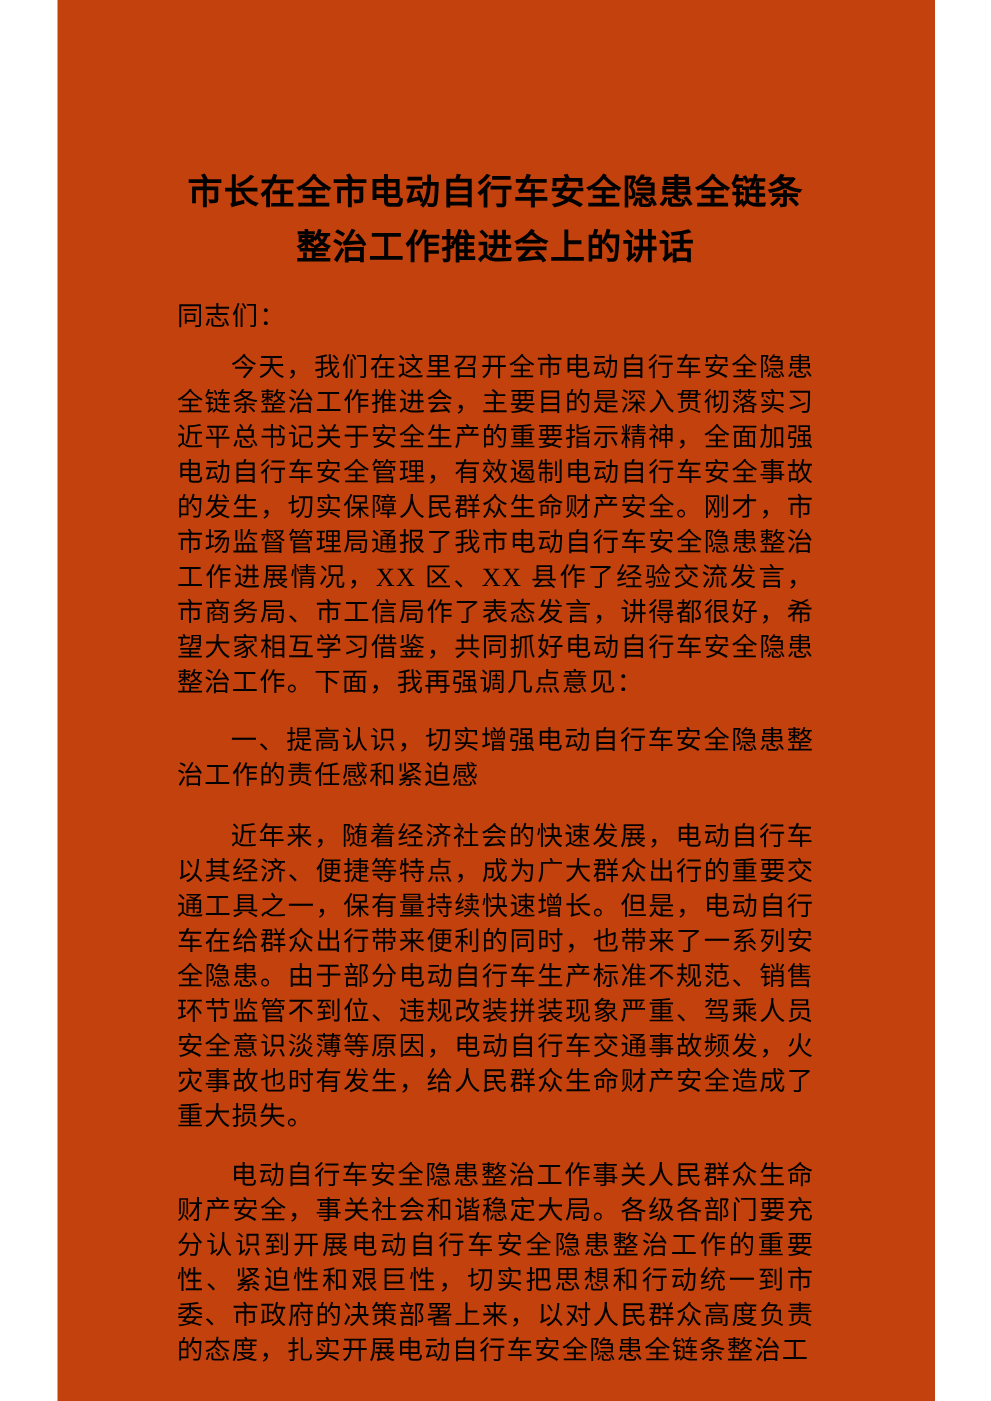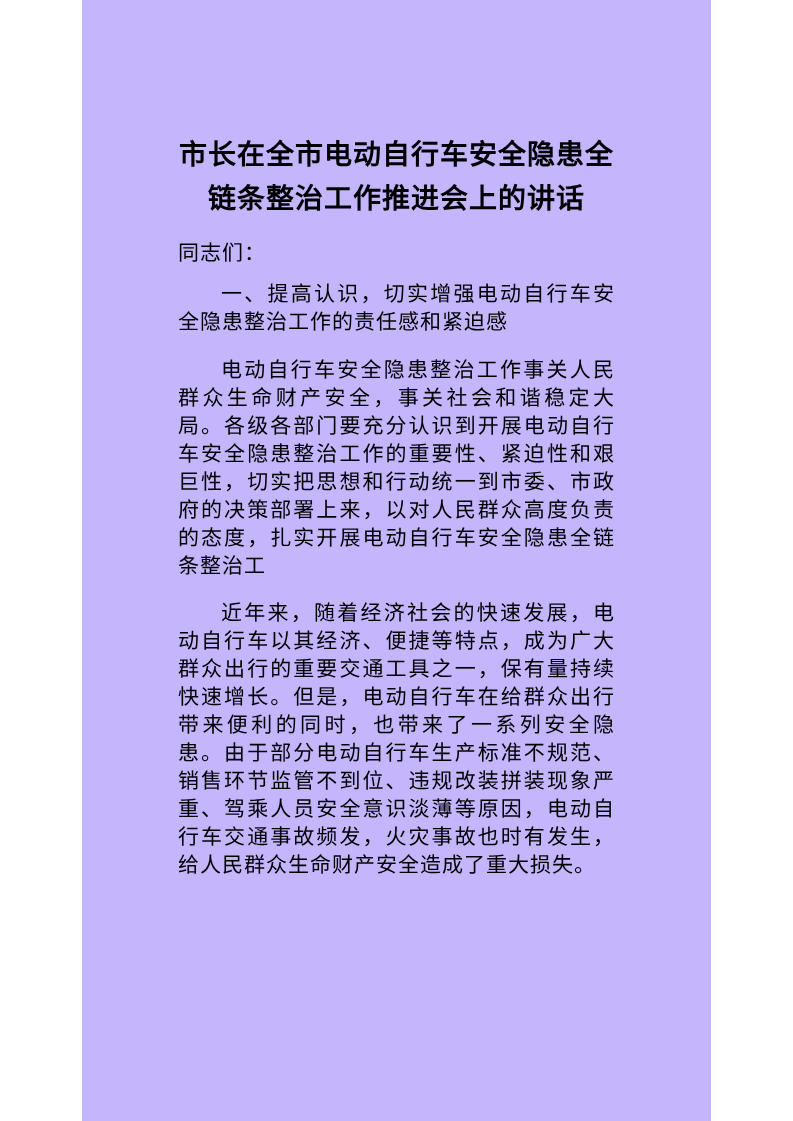--- a/index.html
+++ b/index.html
@@ -3,24 +3,24 @@
 <meta charset="utf-8">
 <style>
   * { box-sizing: border-box; }
   html, body {
     margin: 0;
     padding: 0;
     background: #ffffff;
   }
   .page {
     position: relative;
-    width: 629px;
+    width: 702px;
     height: 1121px;
     margin: 0 auto;
-    background: #c4b5fd;
+    background: #c2410c;
     color: #000000;
     padding: 133px 96px 0 96px;
     overflow: hidden;
     font-family: "Liberation Serif", serif;
   }
   .doc-title {
     font-size: 28px;
     font-weight: bold;
     line-height: 44px;
     letter-spacing: 1px;
@@ -55,19 +55,20 @@
   }
 </style>
 </head>
 <body>
 
 <div class="page">
   <h1 class="doc-title">市长在全市电动自行车安全隐患全链条整治工作推进会上的讲话</h1>
 
   <p class="salutation">同志们：</p>
 
+  <p class="body-para">今天，我们在这里召开全市电动自行车安全隐患全链条整治工作推进会，主要目的是深入贯彻落实习近平总书记关于安全生产的重要指示精神，全面加强电动自行车安全管理，有效遏制电动自行车安全事故的发生，切实保障人民群众生命财产安全。刚才，市市场监督管理局通报了我市电动自行车安全隐患整治工作进展情况，XX 区、XX 县作了经验交流发言，市商务局、市工信局作了表态发言，讲得都很好，希望大家相互学习借鉴，共同抓好电动自行车安全隐患整治工作。下面，我再强调几点意见：</p>
 
   <h2 class="section-heading">一、提高认识，切实增强电动自行车安全隐患整治工作的责任感和紧迫感</h2>
 
+  <p class="body-para">近年来，随着经济社会的快速发展，电动自行车以其经济、便捷等特点，成为广大群众出行的重要交通工具之一，保有量持续快速增长。但是，电动自行车在给群众出行带来便利的同时，也带来了一系列安全隐患。由于部分电动自行车生产标准不规范、销售环节监管不到位、违规改装拼装现象严重、驾乘人员安全意识淡薄等原因，电动自行车交通事故频发，火灾事故也时有发生，给人民群众生命财产安全造成了重大损失。</p>
+
   <p class="body-para">电动自行车安全隐患整治工作事关人民群众生命财产安全，事关社会和谐稳定大局。各级各部门要充分认识到开展电动自行车安全隐患整治工作的重要性、紧迫性和艰巨性，切实把思想和行动统一到市委、市政府的决策部署上来，以对人民群众高度负责的态度，扎实开展电动自行车安全隐患全链条整治工</p>
-
-  <p class="body-para">近年来，随着经济社会的快速发展，电动自行车以其经济、便捷等特点，成为广大群众出行的重要交通工具之一，保有量持续快速增长。但是，电动自行车在给群众出行带来便利的同时，也带来了一系列安全隐患。由于部分电动自行车生产标准不规范、销售环节监管不到位、违规改装拼装现象严重、驾乘人员安全意识淡薄等原因，电动自行车交通事故频发，火灾事故也时有发生，给人民群众生命财产安全造成了重大损失。</p>
 </div>
 
 </body></html>

